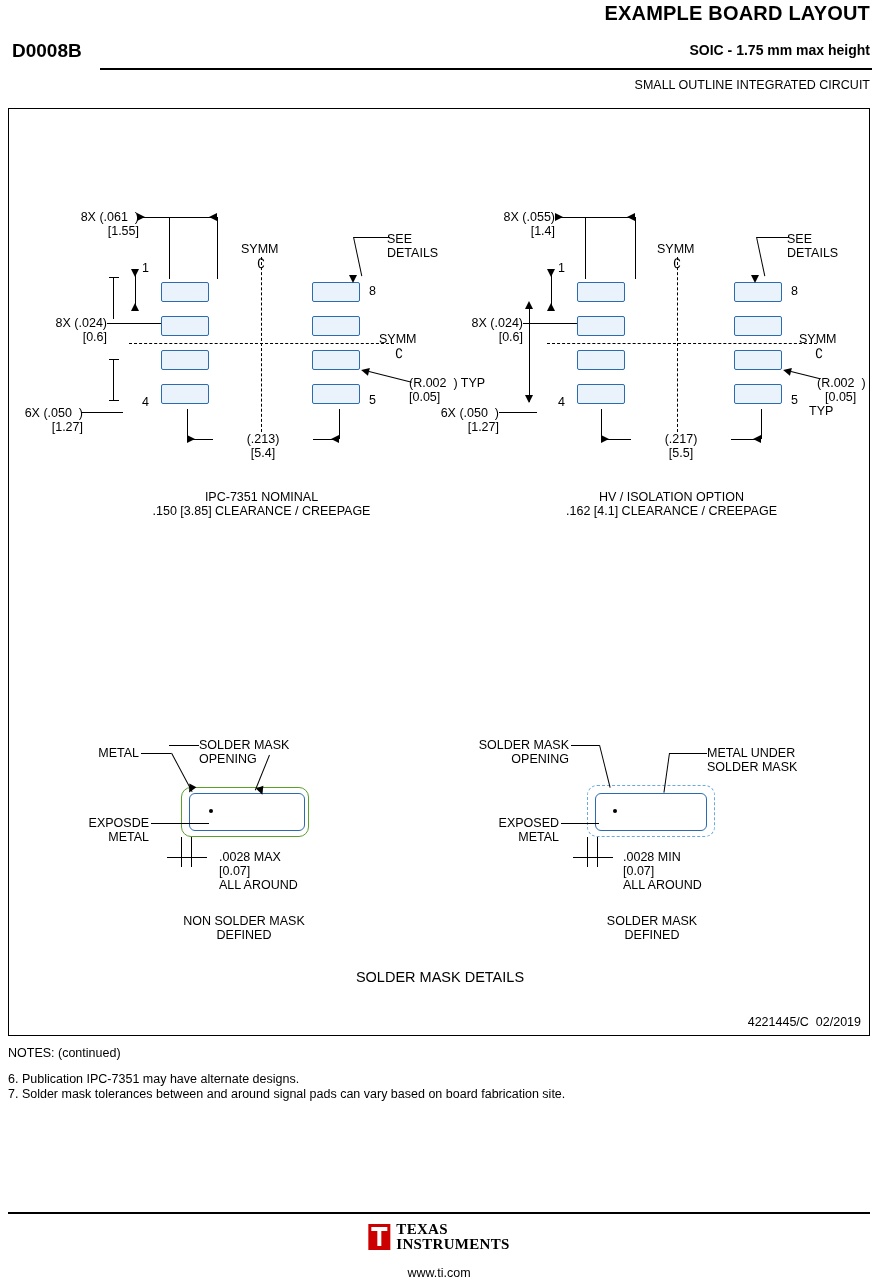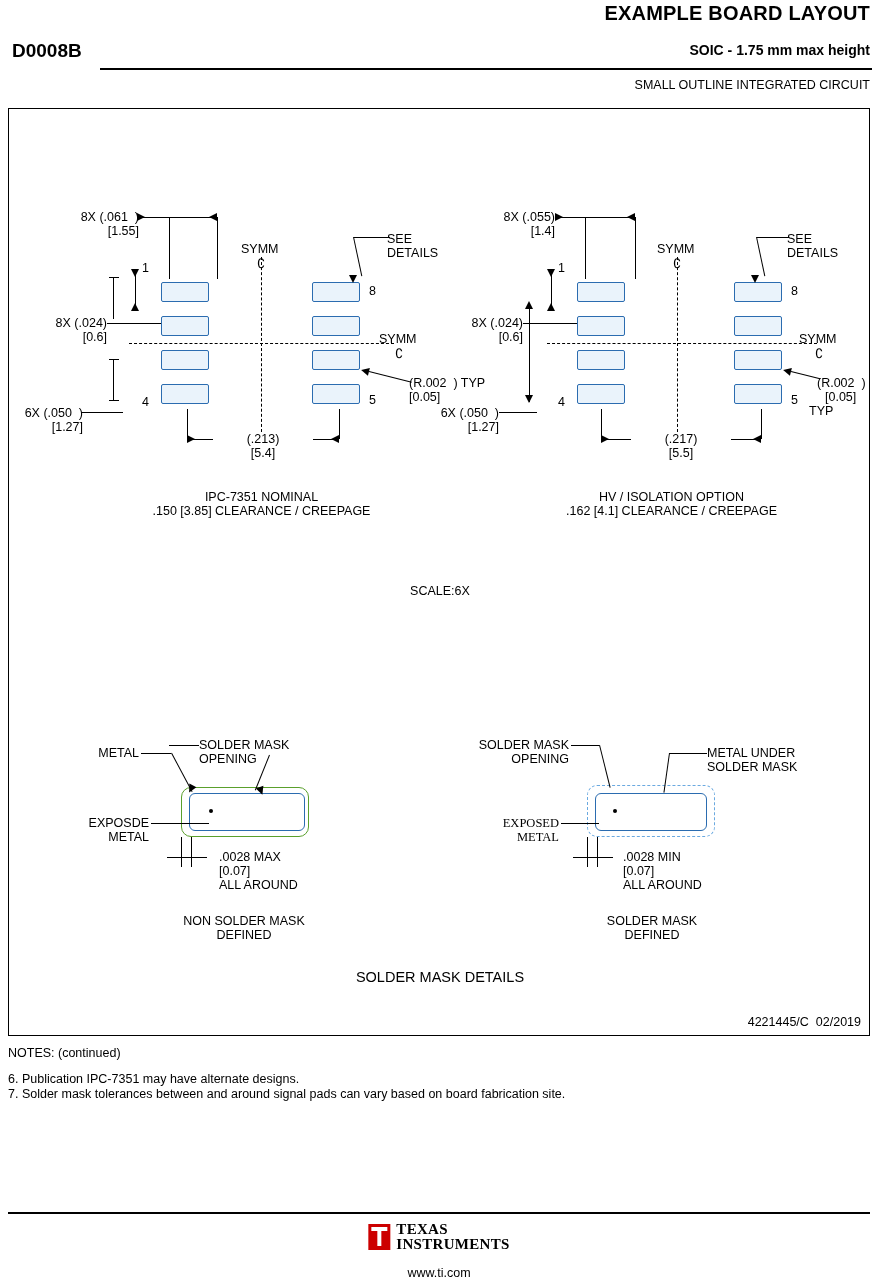--- a/index.html
+++ b/index.html
@@ -373,21 +373,20 @@
 
     <div class="t" style="left:808px;top:268px;">(R.002  )</div>
     <div class="t" style="left:816px;top:282px;">[0.05]</div>
     <div class="t" style="left:800px;top:296px;">TYP</div>
     <div class="ln" style="left:782px;top:262px;width:30px;height:1px;transform:rotate(14deg);transform-origin:left;"></div>
     <div class="arrow-l" style="left:774px;top:258px;transform:rotate(14deg);"></div>
 
     <div class="t c" style="left:540px;top:382px;width:245px;">HV / ISOLATION OPTION</div>
     <div class="t c" style="left:520px;top:396px;width:285px;">.162 [4.1] CLEARANCE / CREEPAGE</div>
 
-    <div class="t c" style="left:231px;top:476px;width:400px;">SCALE:6X</div>
 
     <div class="sm-metal" style="left:172px;top:678px;width:128px;height:50px;"></div>
     <div class="sm-open" style="left:180px;top:684px;width:116px;height:38px;"></div>
     <div class="dot" style="left:200px;top:700px;"></div>
 
     <div class="t r" style="left:40px;top:638px;width:90px;">METAL</div>
     <div class="ln hl" style="left:132px;top:644px;width:30px;"></div>
     <div class="ln" style="left:162px;top:644px;width:1px;height:44px;transform:rotate(-28deg);transform-origin:top;"></div>
     <div class="arrow-d" style="left:178px;top:676px;transform:rotate(28deg);"></div>
 
@@ -418,21 +417,21 @@
     <div class="t r" style="left:440px;top:630px;width:120px;">SOLDER MASK
 OPENING</div>
     <div class="ln hl" style="left:562px;top:636px;width:28px;"></div>
     <div class="ln" style="left:590px;top:636px;width:1px;height:44px;transform:rotate(-14deg);transform-origin:top;"></div>
 
     <div class="t" style="left:698px;top:638px;">METAL UNDER
 SOLDER MASK</div>
     <div class="ln hl" style="left:660px;top:644px;width:38px;"></div>
     <div class="ln" style="left:660px;top:644px;width:1px;height:40px;transform:rotate(8deg);transform-origin:top;"></div>
 
-    <div class="t r" style="left:440px;top:708px;width:110px;font-family:Liberation Serif, serif;">EXPOSED
+    <div class="t r" style="left:440px;top:708px;width:110px;">EXPOSED
 METAL</div>
     <div class="ln hl" style="left:552px;top:714px;width:38px;"></div>
 
     <div class="ln vl" style="left:578px;top:728px;height:30px;"></div>
     <div class="ln vl" style="left:588px;top:728px;height:30px;"></div>
     <div class="ln hl" style="left:564px;top:748px;width:40px;"></div>
     <div class="t" style="left:614px;top:742px;">.0028 MIN</div>
     <div class="t" style="left:614px;top:756px;">[0.07]</div>
     <div class="t" style="left:614px;top:770px;">ALL AROUND</div>
 

